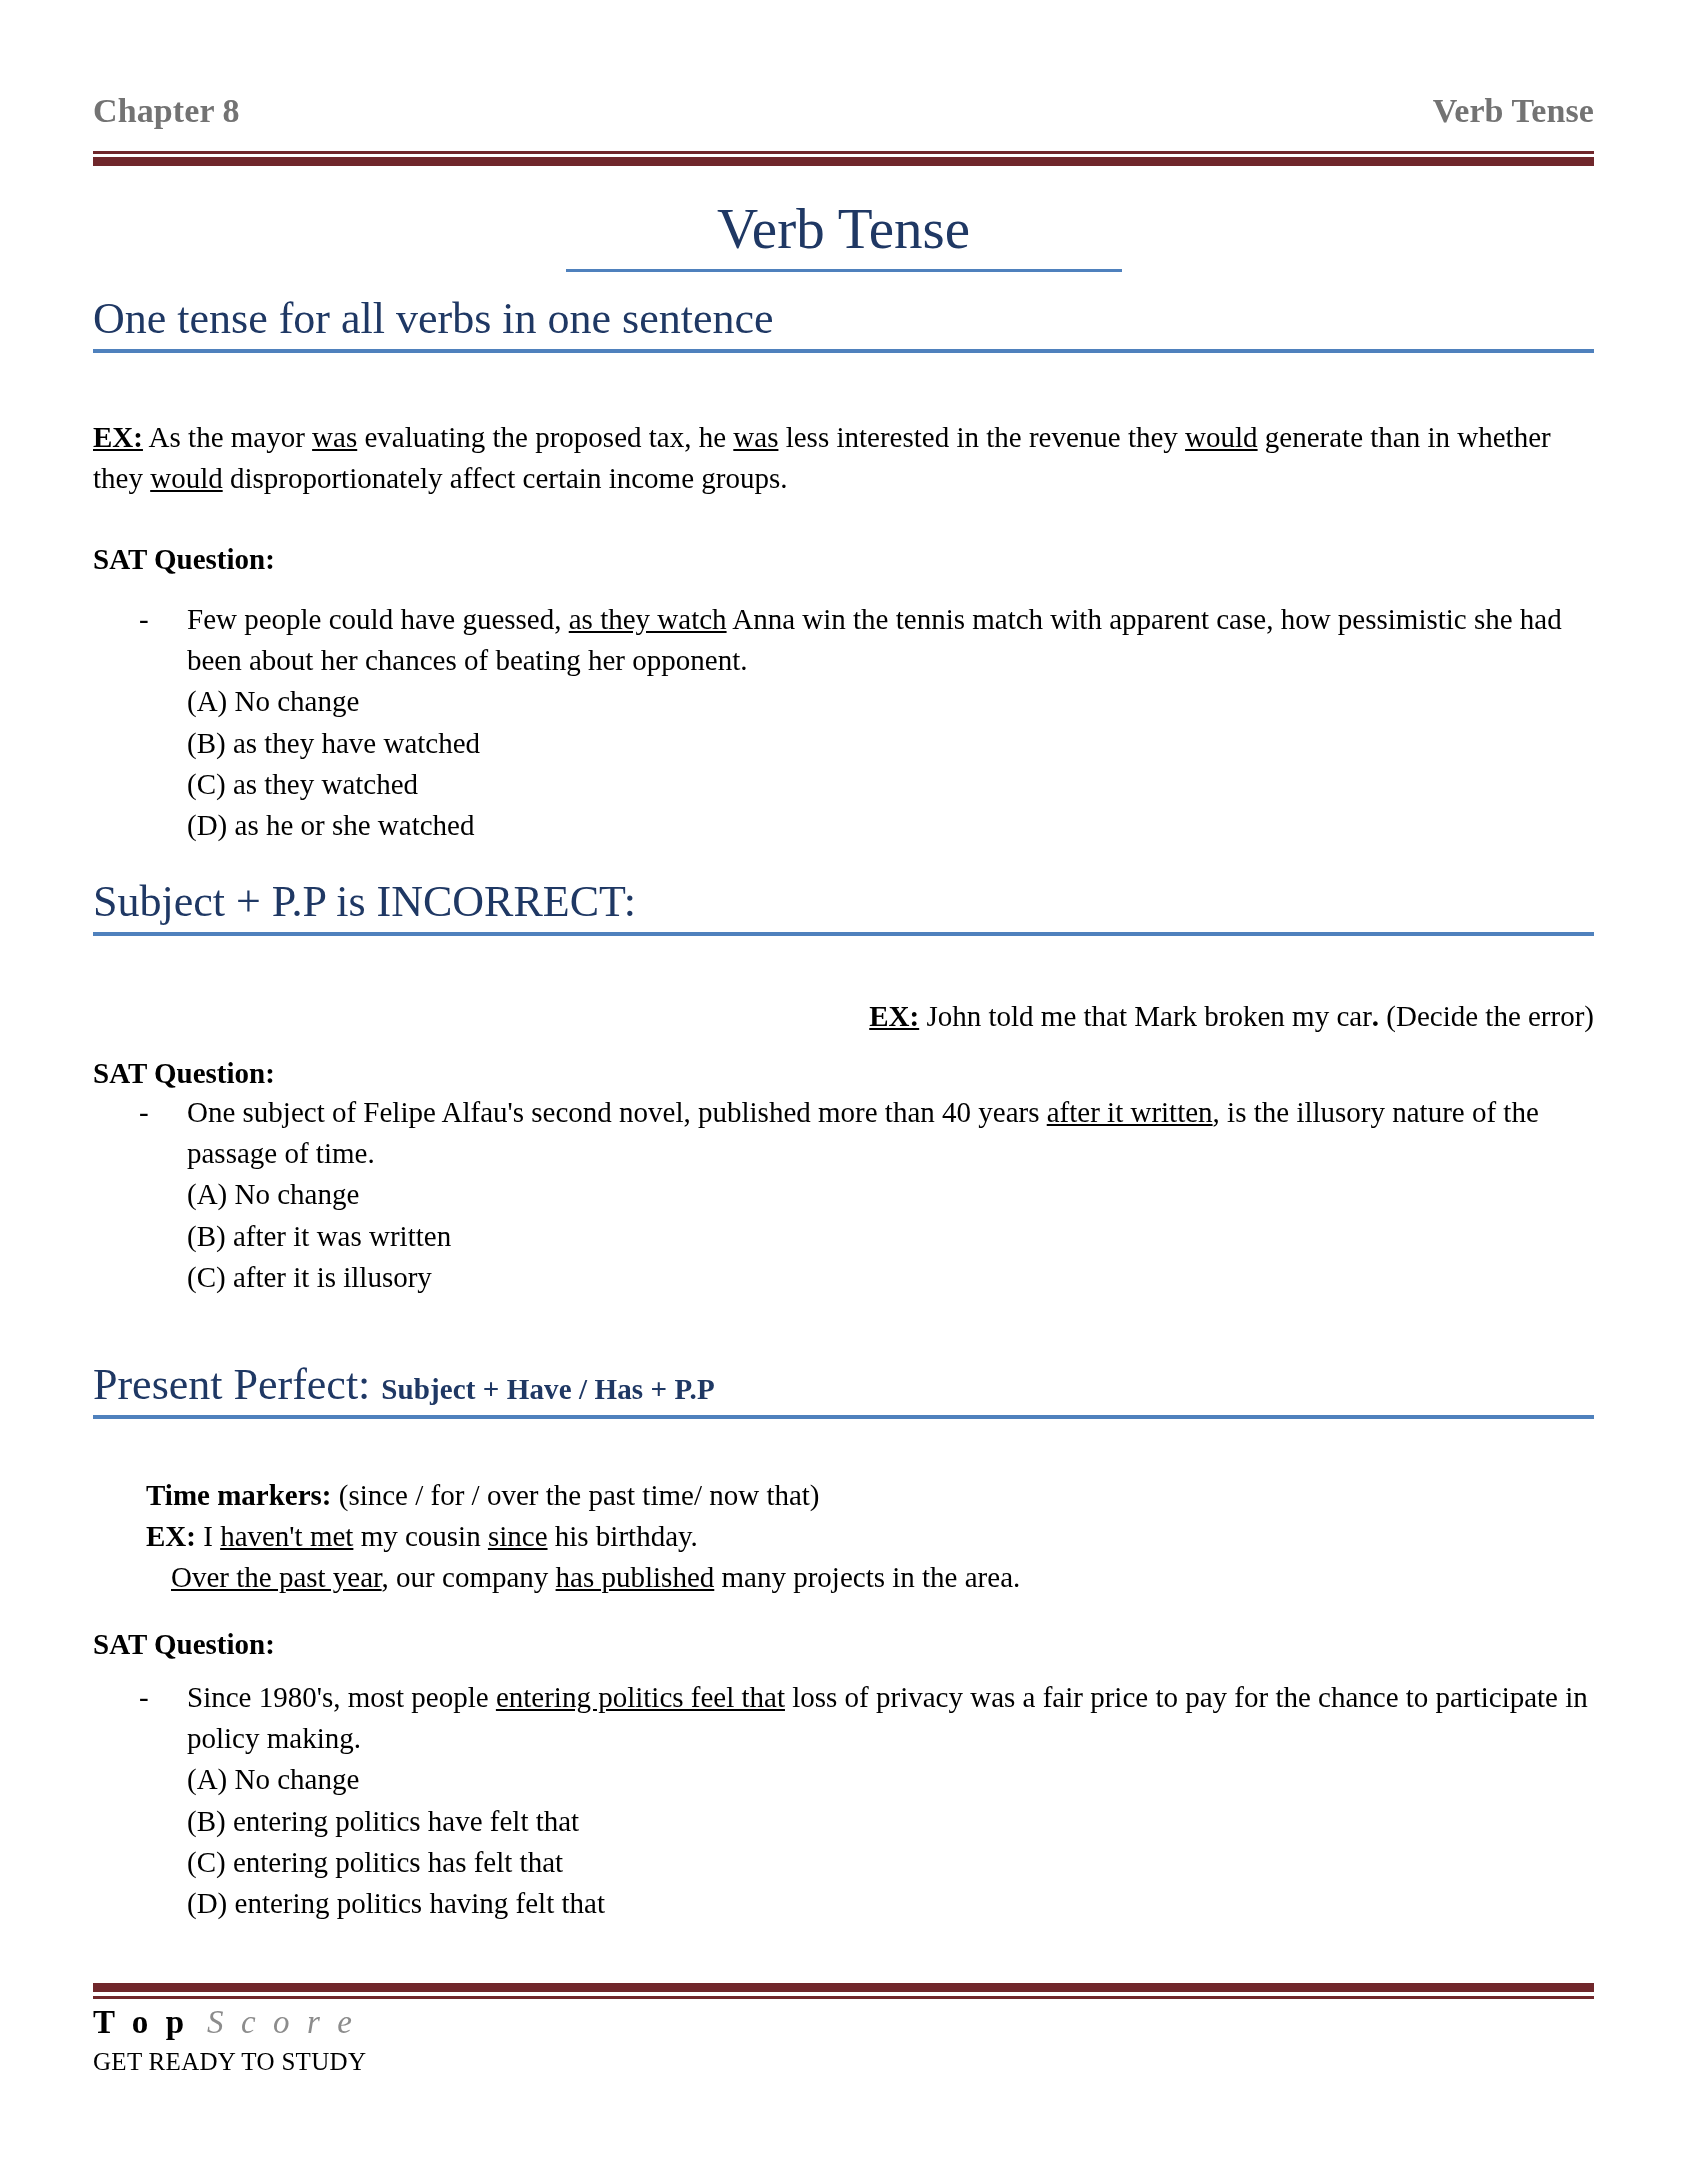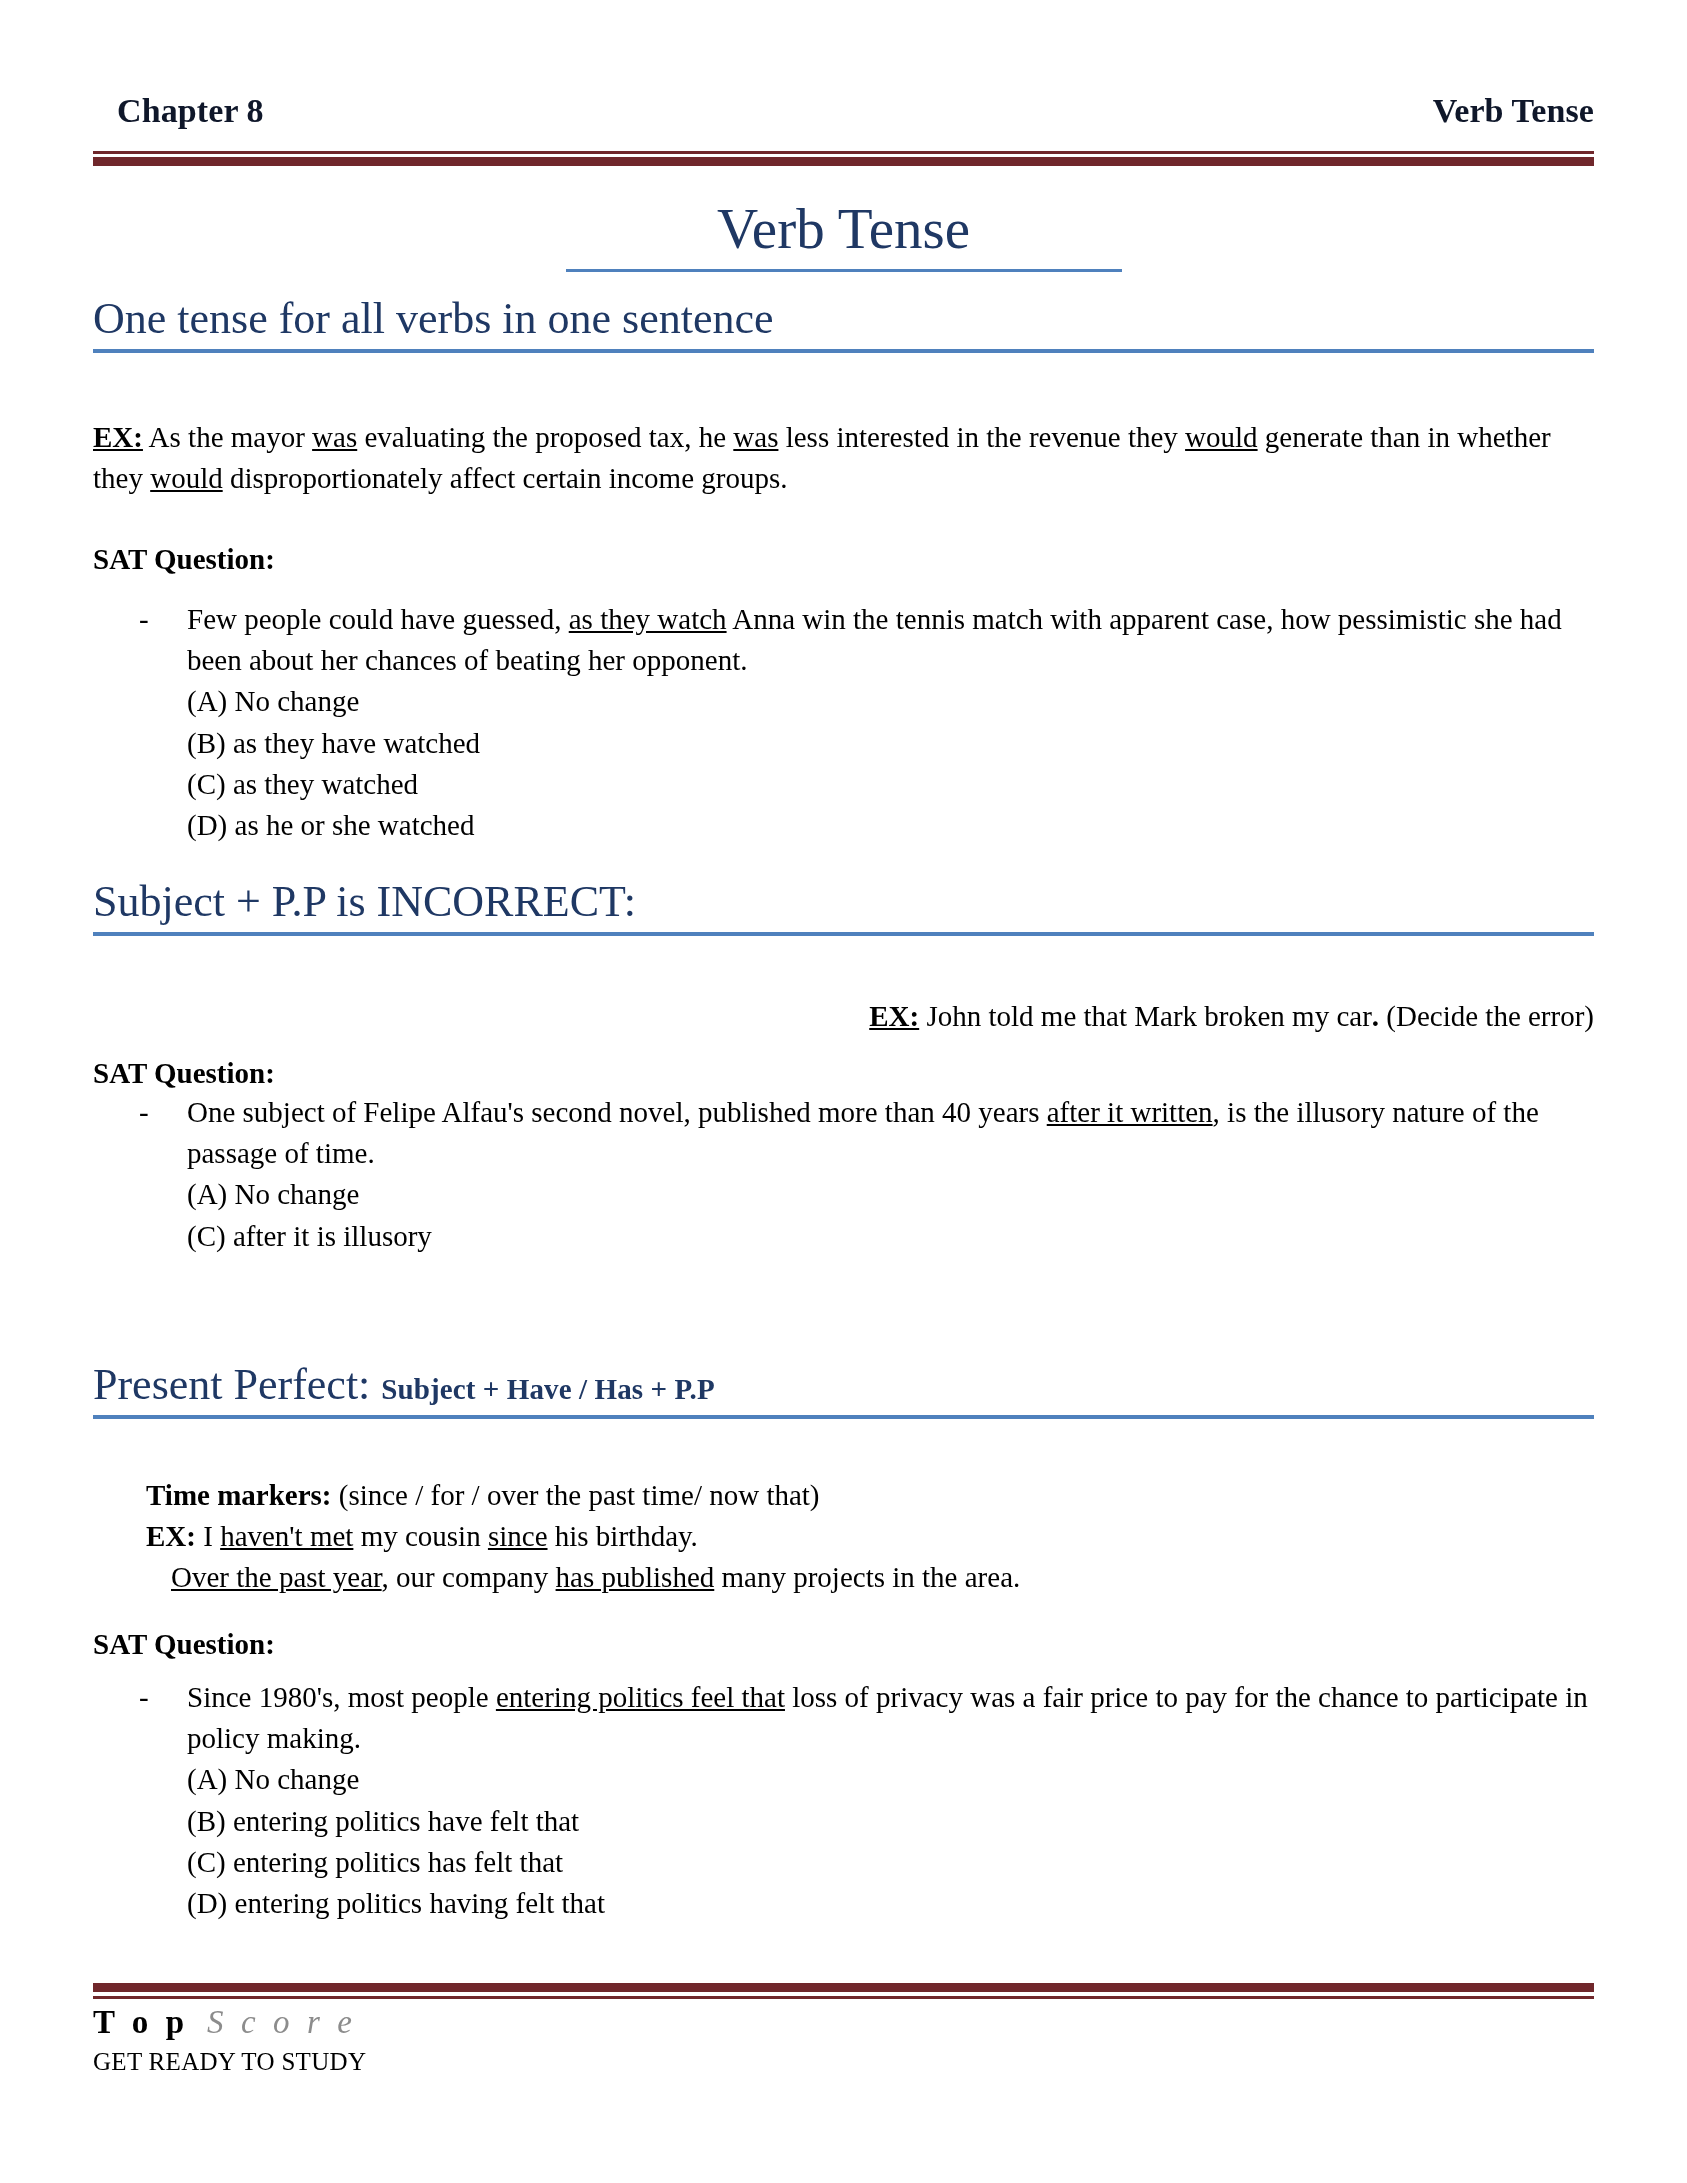--- a/index.html
+++ b/index.html
@@ -23,23 +23,22 @@
     position: absolute;
     left: 93px;
     right: 93px;
     top: 93px;
     display: flex;
     justify-content: space-between;
     align-items: flex-end;
     font-weight: bold;
     font-size: 34px;
     line-height: 1.05;
-    color: #0f172a;
+    color: #737373;
     letter-spacing: 0.1px;
-    margin-left: 24px;
   }
   .header-rules {
     position: absolute;
     left: 93px;
     right: 93px;
     top: 151px;
   }
   .rule-thin-maroon {
     height: 2.6px;
     background: #70272b;
@@ -254,20 +253,21 @@
     <div class="sat-label">SAT Question:</div>
   </div>
 
   <div class="body-block" style="top:1092px;">
     <div class="q-item">
       <span class="q-dash">-</span>
       <span class="q-text"><span>One subject of  Felipe Alfau's second novel, published more than 40 years </span><span class="u">after it written</span><span>, is the illusory nature of the passage of time.</span></span>
     </div>
     <div class="opts">
       <div class="opt">(A) No change</div>
+      <div class="opt">(B) after it was written</div>
       <div class="opt">(C) after it is illusory</div>
     </div>
   </div>
 
   <div class="section" style="top:1360px;">
     <div class="sec-heading"><span>Present Perfect:</span> <span class="sub">Subject + Have / Has + P.P</span></div>
     <div class="sec-rule"></div>
   </div>
 
   <div class="body-block" style="top:1475px;">

